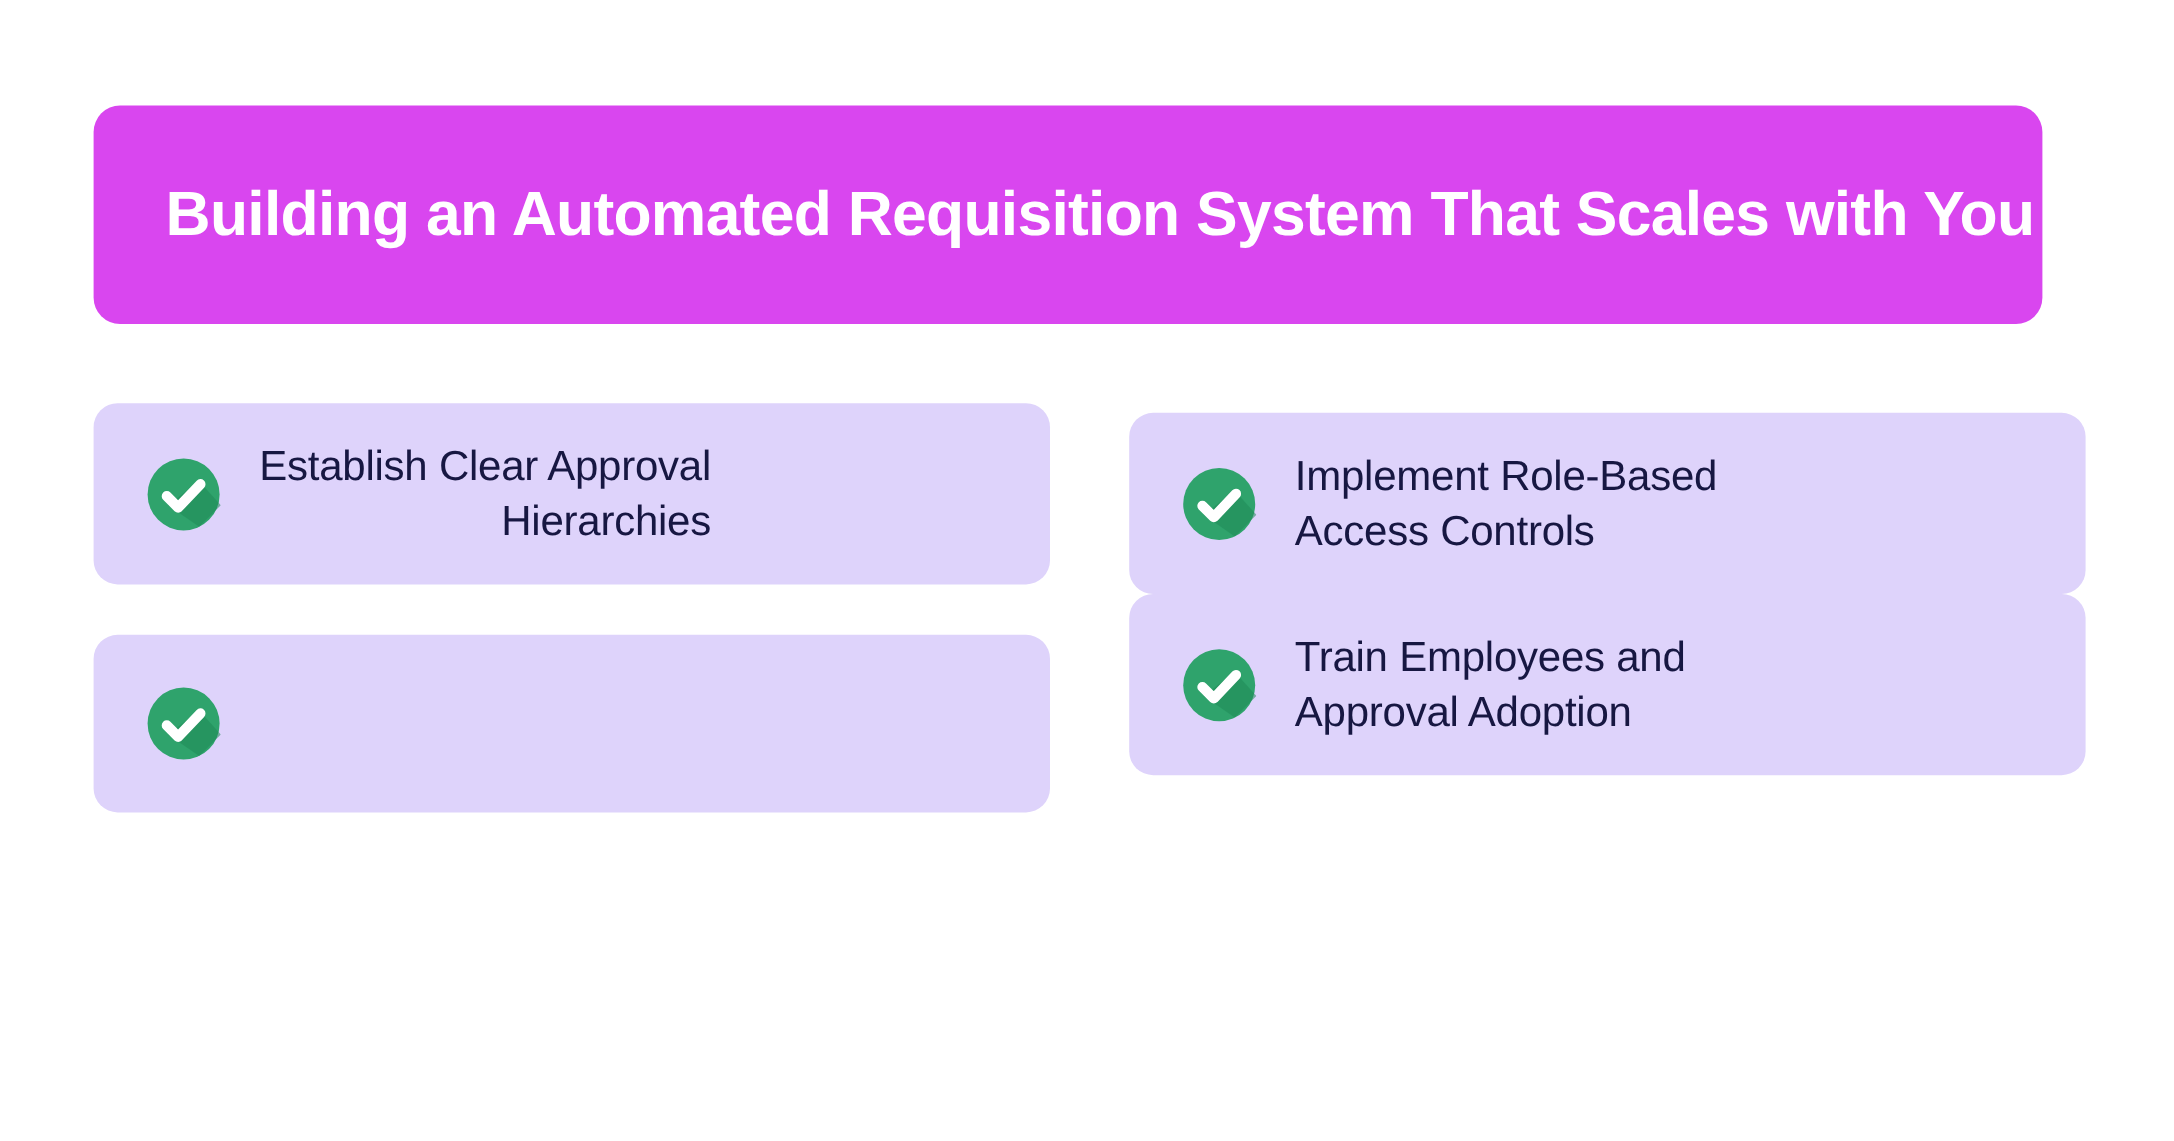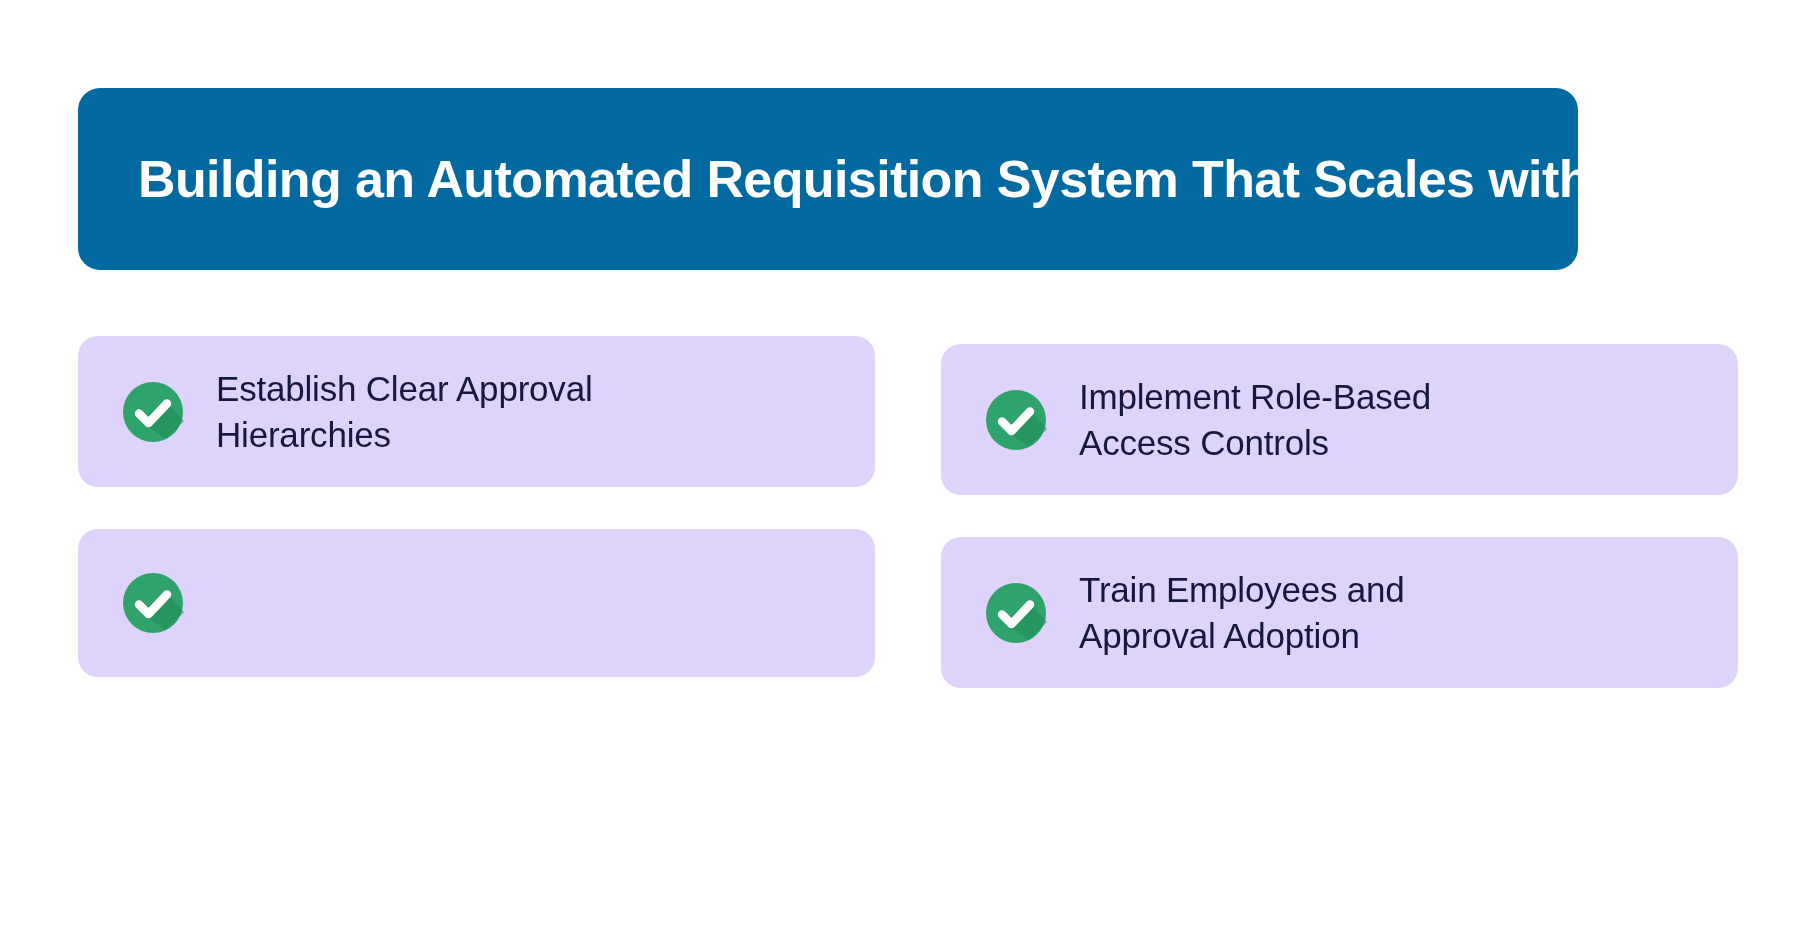--- a/index.html
+++ b/index.html
@@ -20,23 +20,23 @@
     width: 1812px;
     height: 951px;
     background: #ffffff;
   }
 
   
   .header-banner {
     position: absolute;
     left: 78px;
     top: 88px;
-    width: 1500px;
+    width: 1624px;
     height: 182px;
-    background: #0369a1;
+    background: #d946ef;
     border-radius: 22px;
     display: flex;
     align-items: center;
     box-sizing: border-box;
     padding: 12px 60px;
   }
   .header-title {
     color: #ffffff;
     font-family: "Liberation Sans", sans-serif;
     font-size: 52px;
@@ -53,22 +53,22 @@
     top: 336px;
     width: 1660px;
     display: flex;
     gap: 66px;
   }
   .column {
     display: flex;
     flex-direction: column;
     flex: 1 1 0;
   }
-  .column-left  { gap: 42px; }
-  .column-right { gap: 42px; padding-top: 8px; }
+  .column-left  { gap: 42px; text-align: right; }
+  .column-right { padding-top: 8px; }
 
   .card {
     background: #DED3FB;
     border-radius: 20px;
     display: flex;
     align-items: center;
     box-sizing: border-box;
     padding: 30px 34px 30px 44px;
     min-height: 148px;
   }

